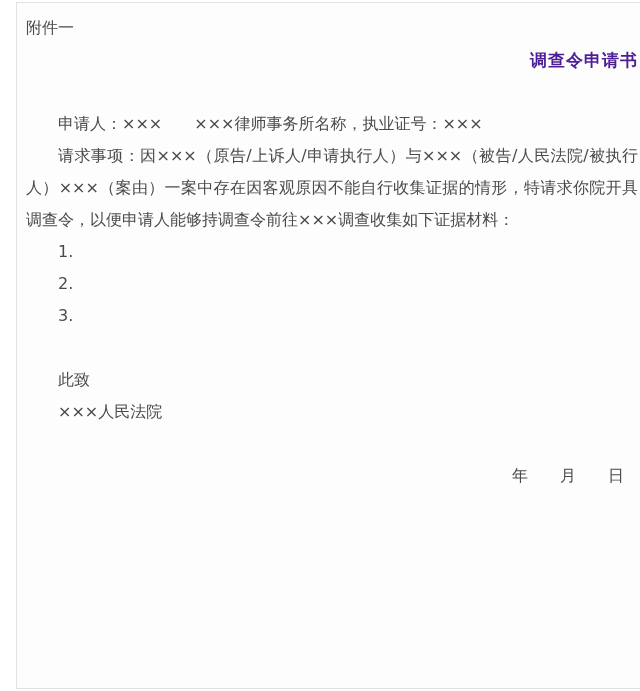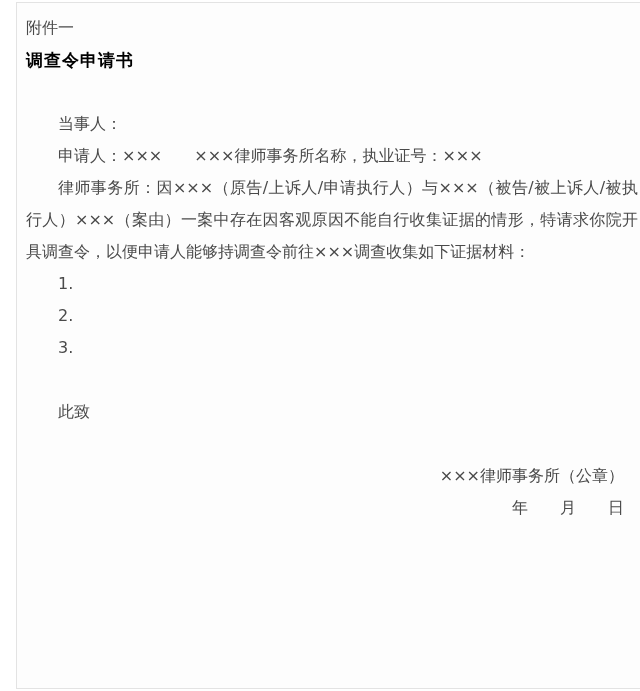--- a/index.html
+++ b/index.html
@@ -19,43 +19,42 @@
     color: #4a4a4a;
     font-size: 16px;
     line-height: 32px;
     margin-left: 12px;
   }
   .line { margin: 0; }
   .indent { text-indent: 32px; }
   .title {
     font-size: 17px;
     font-weight: bold;
-    color: #000000;
-    text-align: left;
+    color: #4c1d95;
+    text-align: right;
     line-height: 32px;
     letter-spacing: 1px;
   }
   .spacer { height: 32px; }
   .sig {
     text-align: right;
     padding-right: 14px;
   }
   .request { text-align: justify; }
 </style>
 </head>
 <body>
 
 <div class="page">
   <p class="line">附件一</p>
   <h1 class="title">调查令申请书</h1>
   <div class="spacer"></div>
-  <p class="line indent">当事人：</p>
   <p class="line indent">申请人：×××　　×××律师事务所名称，执业证号：×××</p>
-  <p class="line indent request">律师事务所：因×××（原告/上诉人/申请执行人）与×××（被告/被上诉人/被执行人）×××（案由）一案中存在因客观原因不能自行收集证据的情形，特请求你院开具调查令，以便申请人能够持调查令前往×××调查收集如下证据材料：</p>
+  <p class="line indent request">请求事项：因×××（原告/上诉人/申请执行人）与×××（被告/人民法院/被执行人）×××（案由）一案中存在因客观原因不能自行收集证据的情形，特请求你院开具调查令，以便申请人能够持调查令前往×××调查收集如下证据材料：</p>
   <p class="line indent">1.</p>
   <p class="line indent">2.</p>
   <p class="line indent">3.</p>
   <div class="spacer"></div>
   <p class="line indent">此致</p>
+  <p class="line indent">×××人民法院</p>
   <div class="spacer"></div>
-  <p class="line sig">×××律师事务所（公章）</p>
   <p class="line sig">年　　月　　日</p>
 </div>
 
 </body></html>

